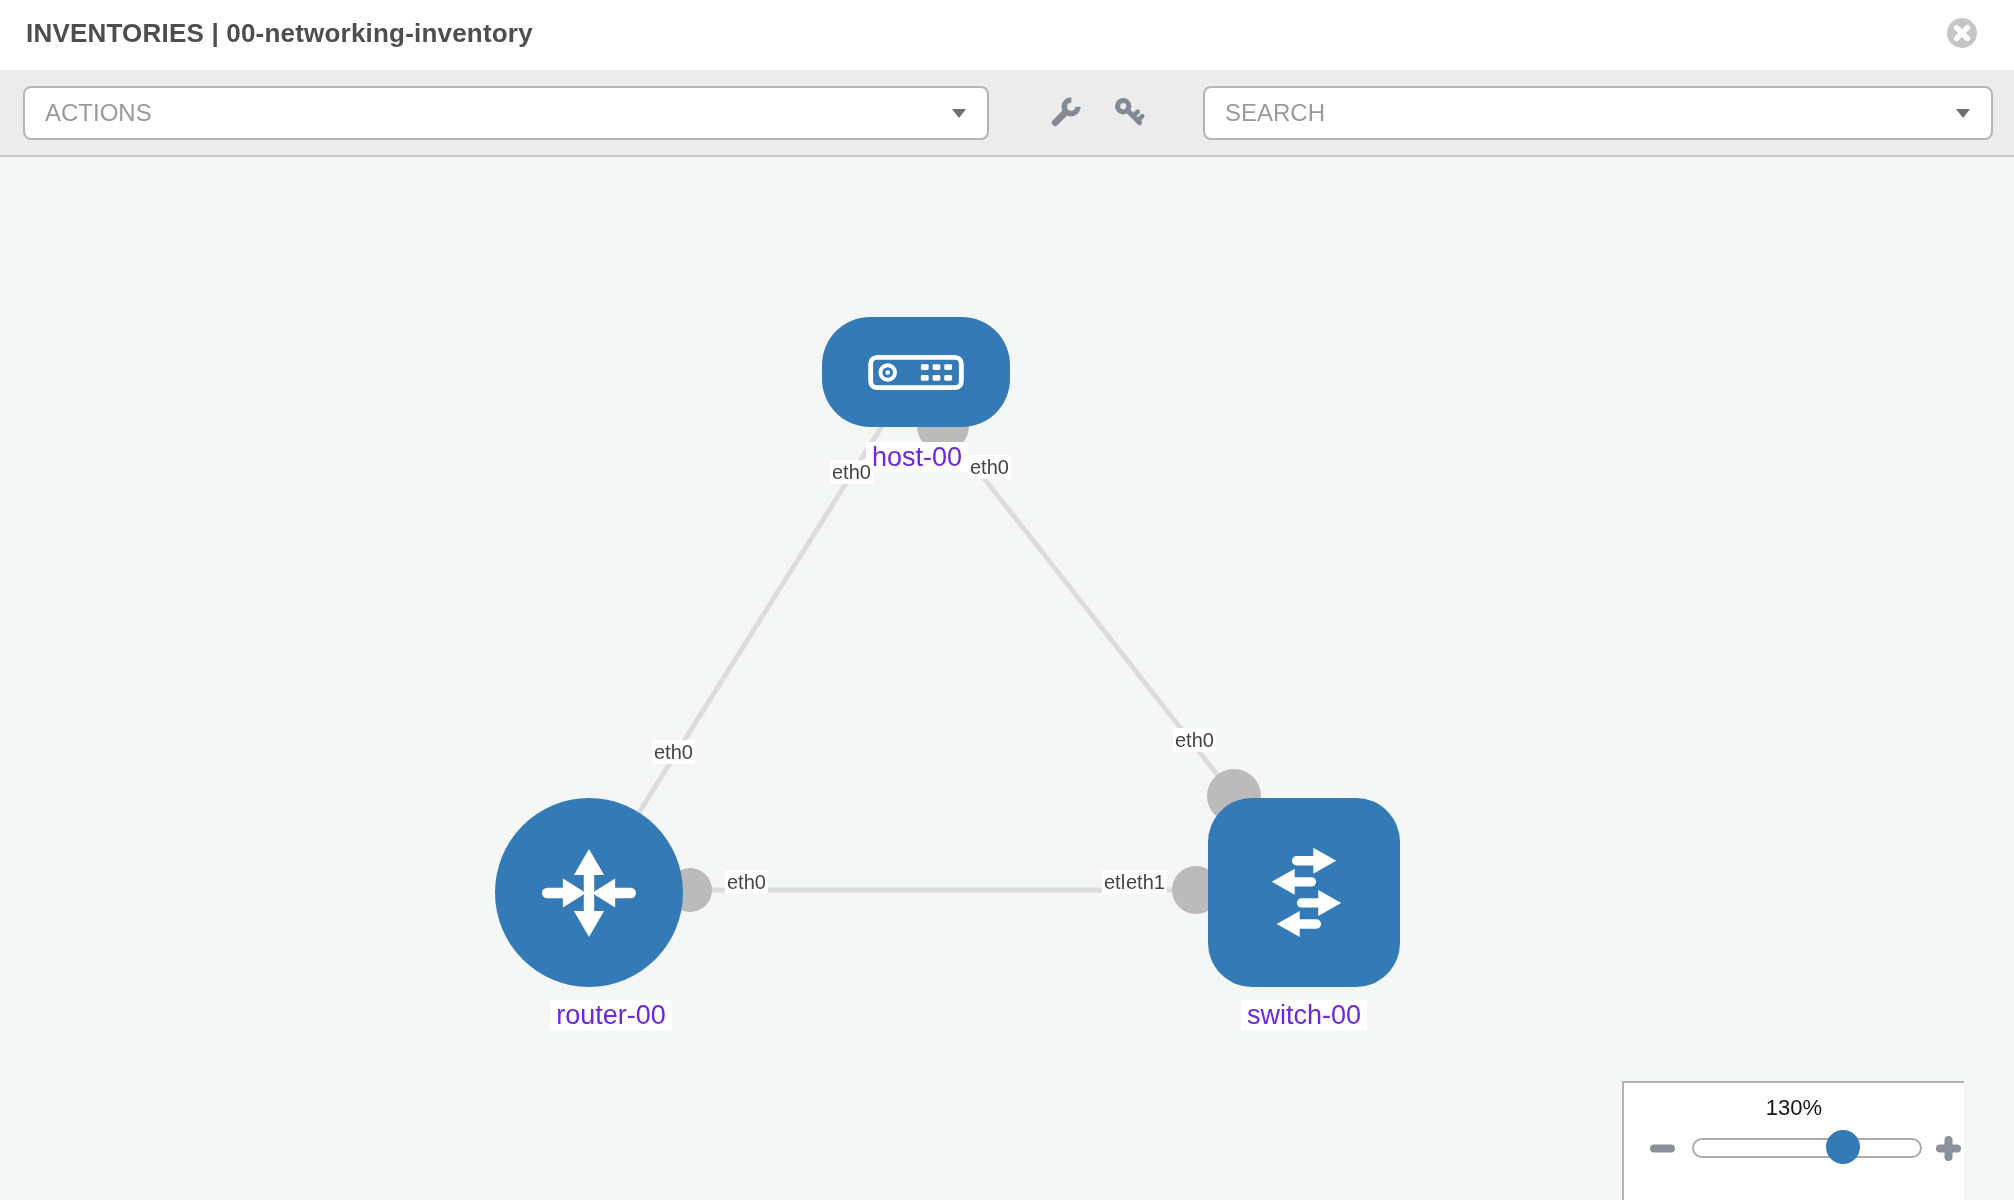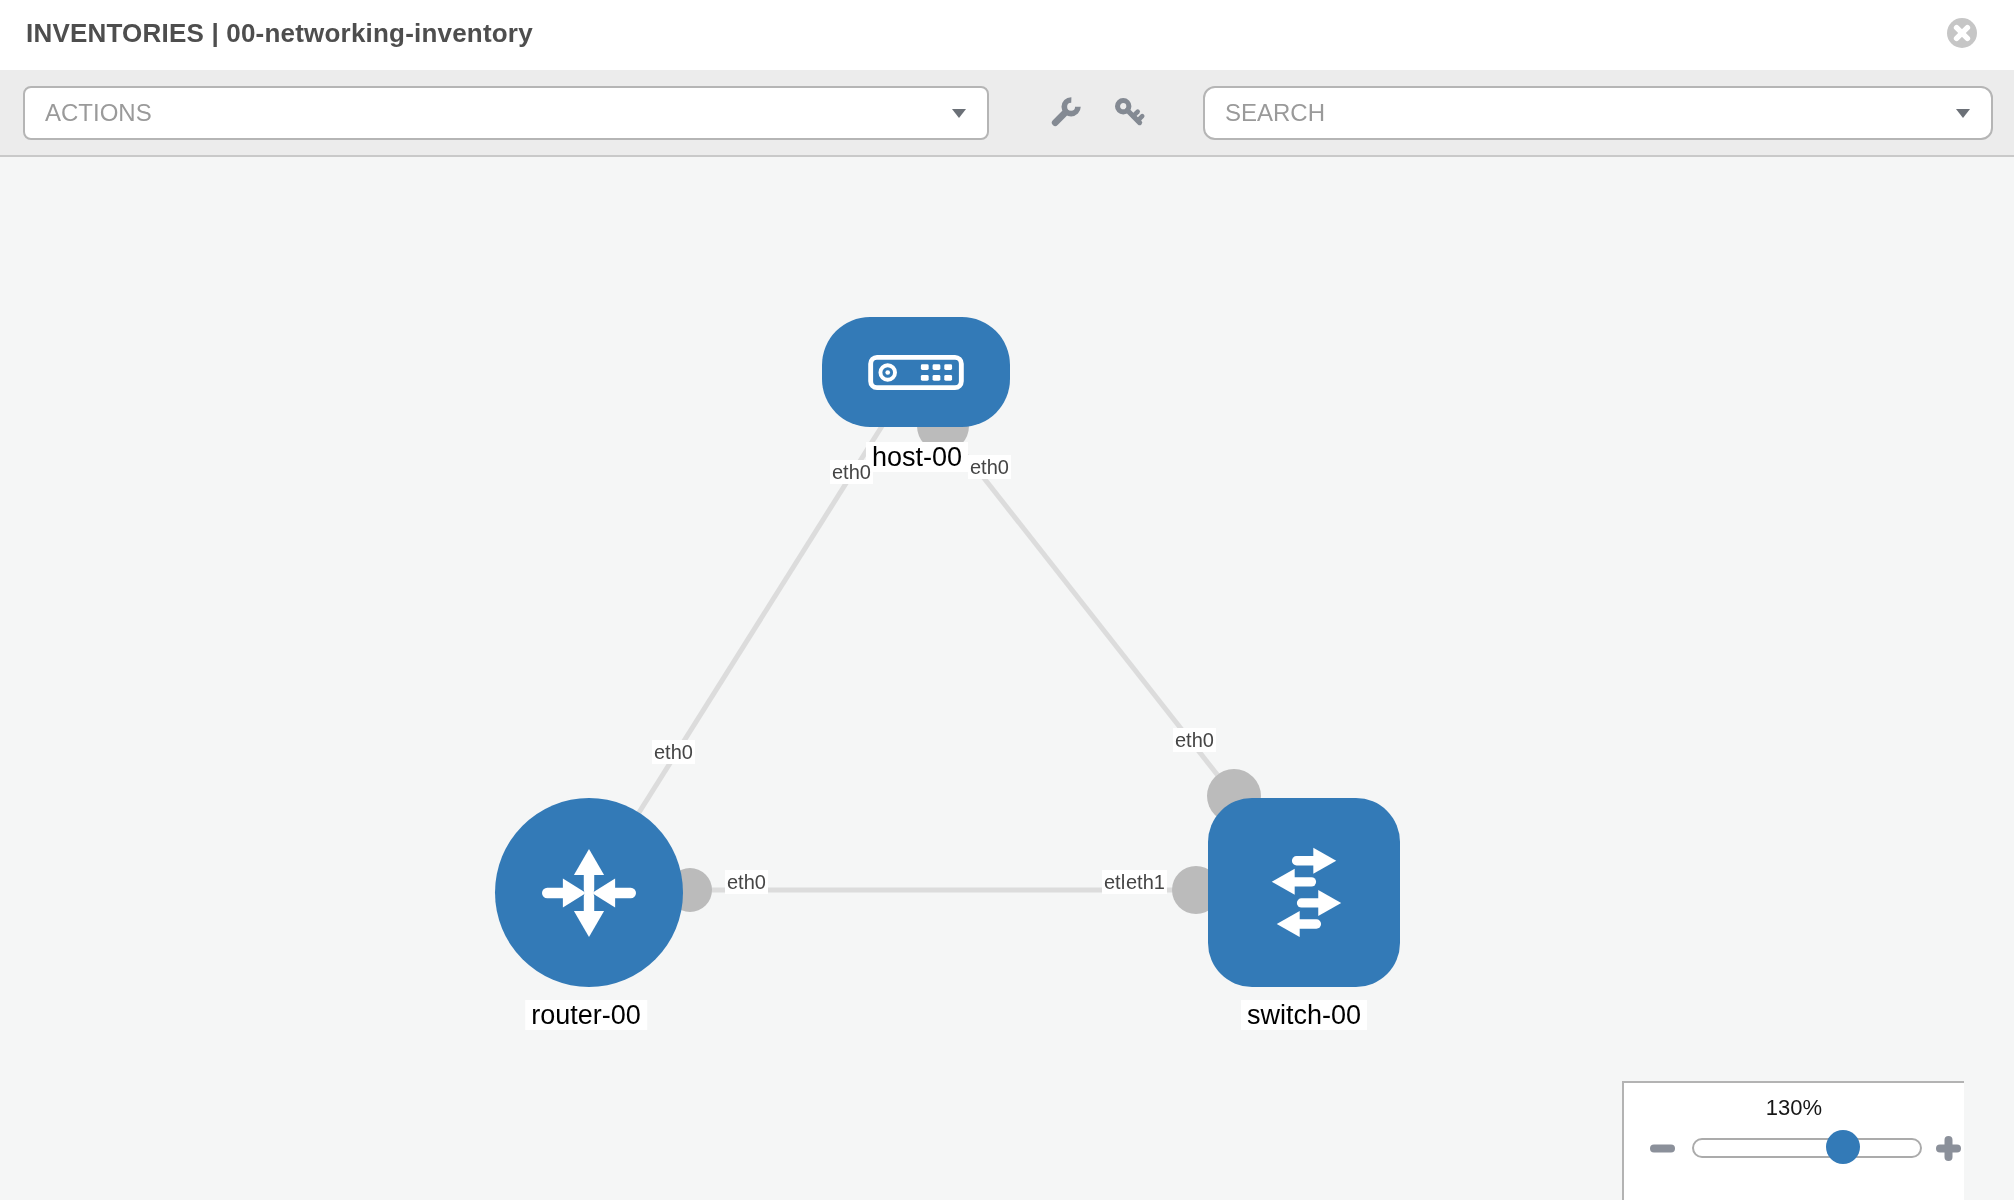--- a/index.html
+++ b/index.html
@@ -9,34 +9,34 @@
   
   .header{position:absolute;left:0;top:0;width:100%;height:80px;background:#fff;border-bottom:2px solid #d6d6d6;box-sizing:border-box;}
   .header h1{margin:0;position:absolute;left:26px;top:18px;font-size:26px;font-weight:700;color:#4e4e4e;letter-spacing:.2px;}
   .close-btn{position:absolute;right:36px;top:17px;width:32px;height:32px;border:none;background:transparent;padding:0;cursor:pointer;}
 
   
   .toolbar{position:absolute;left:0;top:70px;width:100%;height:87px;background:#ececec;border-bottom:2px solid #c9c9c9;box-sizing:border-box;}
   .select{position:absolute;top:16px;height:54px;background:#fff;border:2px solid #b5b5b5;border-radius:8px;box-sizing:border-box;display:flex;align-items:center;justify-content:space-between;padding:0 20px;cursor:pointer;}
   .select .sel-label{font-size:24px;color:#9a9a9a;}
   .select.actions{left:23px;width:966px;}
-  .select.search{left:1203px;width:790px;border-radius:12px;}
+  .select.search{left:1203px;width:790px;}
   .tools{position:absolute;left:1048px;top:16px;height:54px;display:flex;align-items:center;gap:28px;}
   .tool{display:inline-flex;width:36px;height:36px;align-items:center;justify-content:center;cursor:pointer;}
 
   
   .canvas{position:absolute;left:0;top:157px;width:2014px;height:1043px;background:#f5f6f6;}
   .wires{position:absolute;left:0;top:0;}
 
   .node{position:absolute;background:#337ab7;display:flex;align-items:center;justify-content:center;cursor:pointer;}
   .node.host{left:822px;top:160px;width:188px;height:110px;border-radius:48px;}
   .node.router{left:495px;top:641px;width:188px;height:189px;border-radius:50%;}
   .node.switch{left:1208px;top:641px;width:192px;height:189px;border-radius:44px;}
 
-  .node-label{position:absolute;transform:translateX(-50%);background:#fff;color:#000000;font-size:27px;line-height:30px;padding:0 6px;white-space:nowrap;}
+  .node-label{position:absolute;transform:translateX(-50%);background:#fff;color:#6d28d9;font-size:27px;line-height:30px;padding:0 6px;white-space:nowrap;}
   .if-label{position:absolute;background:#fff;color:#454545;font-size:20px;line-height:24px;padding:0 2px;white-space:nowrap;text-align:center;}
 
   
   .zoom-panel{position:absolute;left:1622px;top:924px;width:342px;height:119px;background:#fff;border-left:2px solid #b3b3b3;border-top:2px solid #b3b3b3;box-sizing:border-box;}
   .zoom-level{text-align:center;font-size:22px;color:#161616;margin-top:12px;}
   .zoom-row{position:relative;margin-top:12px;display:flex;align-items:center;}
   .zoom-btn{border:none;background:transparent;padding:0;cursor:pointer;display:inline-flex;align-items:center;justify-content:center;}
   .zoom-btn.minus{margin-left:24px;}
   .zoom-btn.plus{margin-left:12px;}
   .slider{position:relative;margin-left:14px;width:266px;height:20px;border:2px solid #ababab;border-radius:12px;background:#fff;box-sizing:border-box;cursor:pointer;}
@@ -125,21 +125,21 @@
         <line x1="50" y1="34" x2="50" y2="47" stroke="#fff" stroke-width="9" stroke-linecap="round"></line>
         <polygon points="50,12 37,34.5 63,34.5" fill="#fff"></polygon>
         <line x1="50" y1="53" x2="50" y2="66" stroke="#fff" stroke-width="9" stroke-linecap="round"></line>
         <polygon points="50,88 37,65.5 63,65.5" fill="#fff"></polygon>
         <line x1="14" y1="50" x2="28" y2="50" stroke="#fff" stroke-width="9" stroke-linecap="round"></line>
         <polygon points="47.5,50 27.5,37.5 27.5,62.5" fill="#fff"></polygon>
         <line x1="86" y1="50" x2="72" y2="50" stroke="#fff" stroke-width="9" stroke-linecap="round"></line>
         <polygon points="52.5,50 72.5,37.5 72.5,62.5" fill="#fff"></polygon>
       </svg>
     </div>
-    <div class="node-label" style="left:586px;top:843px;">router-00</div>
+    <div class="node-label" style="left:611px;top:843px;">router-00</div>
 
     <div class="node switch">
       <svg width="124" height="124" viewBox="0 0 100 100">
         <line x1="44" y1="24" x2="59" y2="24" stroke="#fff" stroke-width="7.5" stroke-linecap="round"></line>
         <polygon points="76,24 57.5,13.5 57.5,34.5" fill="#fff"></polygon>
         <line x1="56" y1="41" x2="41" y2="41" stroke="#fff" stroke-width="7.5" stroke-linecap="round"></line>
         <polygon points="24,41 42.5,30.5 42.5,51.5" fill="#fff"></polygon>
         <line x1="48" y1="58" x2="63" y2="58" stroke="#fff" stroke-width="7.5" stroke-linecap="round"></line>
         <polygon points="80,58 61.5,47.5 61.5,68.5" fill="#fff"></polygon>
         <line x1="60" y1="75" x2="45" y2="75" stroke="#fff" stroke-width="7.5" stroke-linecap="round"></line>

